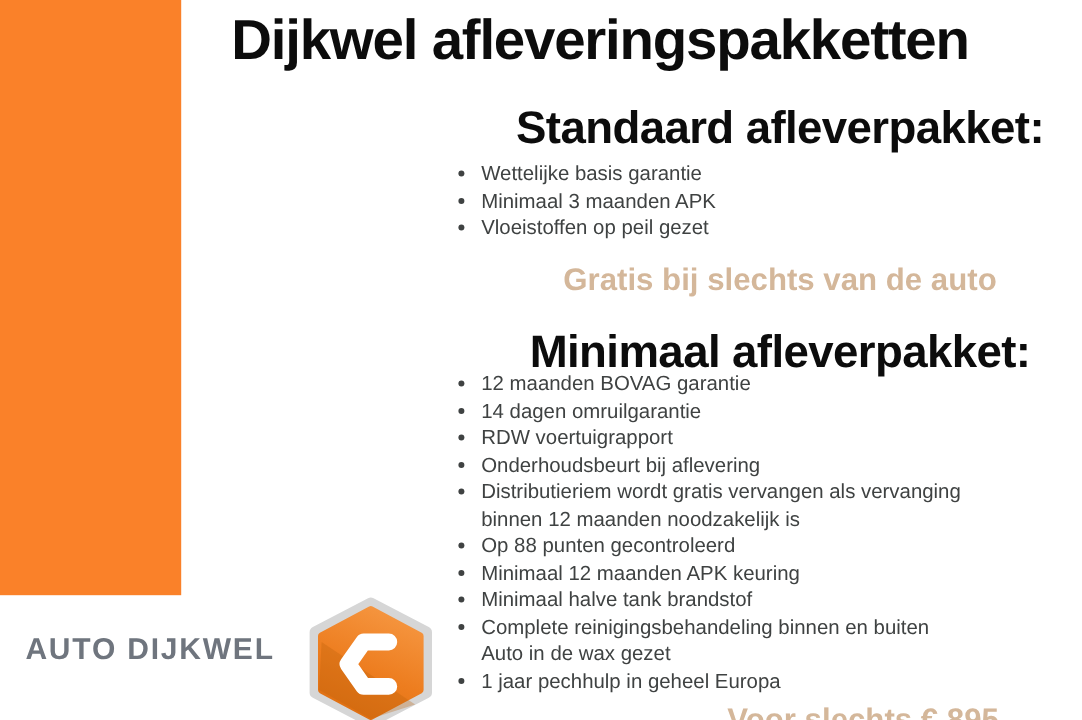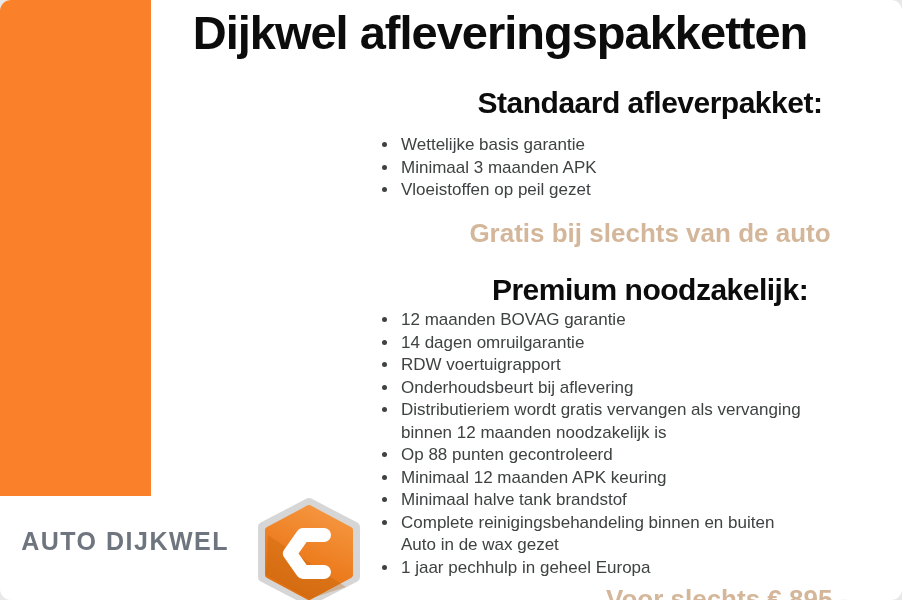--- a/index.html
+++ b/index.html
@@ -1,33 +1,32 @@
 <!DOCTYPE html>
 <html style="--accent-orange: #FA8129; --heading-black: #0C0C0C; --text-dark: #3F4242; --tan: #D4B79A; --dealer-dark: #3A414B; --dealer-gray: #6F757E; --logo-orange-light: #F5953F; --logo-orange-dark: #DE6F12; --logo-border-gray: #D6D6D6;"><head>
 <meta charset="utf-8">
 <style>
   html,body { margin:0; padding:0; background:#e8e8e8; }
   .canvas {
     position:relative; width:902px; height:600px; margin:0 auto;
     background:#ffffff; overflow:hidden;
     font-family:"Liberation Sans", sans-serif;
-    border-radius:11px;
   }
   .orange-bar {
     position:absolute; left:0; top:0; width:151px; height:496px;
     background:var(--accent-orange, #FA8129);
   }
   .page-title {
     position:absolute; left:140px; top:7px; width:720px; margin:0;
     text-align:center; font-size:47px; font-weight:700; letter-spacing:-1px;
     color:var(--heading-black, #0C0C0C); line-height:1.12;
   }
   .section-heading {
     position:absolute; left:410px; width:480px; margin:0;
-    text-align:center; font-size:30px; font-weight:700; letter-spacing:-0.5px;
+    text-align:center; font-size:38px; font-weight:700; letter-spacing:-0.5px;
     color:var(--heading-black, #0C0C0C);
   }
   .heading-standard { top:86px; }
   .heading-premium  { top:273px; }
   .bullet-list {
     position:absolute; left:382px; width:505px; margin:0;
     padding:0 0 0 17px; list-style:disc;
     font-size:17px; line-height:22.5px; color:var(--text-dark, #3F4242);
   }
   .bullet-list li { white-space:pre-line; padding-left:2px; }
@@ -58,21 +57,21 @@
   <h2 class="section-heading heading-standard">Standaard afleverpakket:</h2>
 
   <ul class="bullet-list list-standard">
       <li>Wettelijke basis garantie</li>
       <li>Minimaal 3 maanden APK</li>
       <li>Vloeistoffen op peil gezet</li>
     </ul>
 
   <div class="price-note note-gratis">Gratis bij slechts van de auto</div>
 
-  <h2 class="section-heading heading-premium">Premium noodzakelijk:</h2>
+  <h2 class="section-heading heading-premium">Minimaal afleverpakket:</h2>
 
   <ul class="bullet-list list-premium">
       <li>12 maanden BOVAG garantie</li>
       <li>14 dagen omruilgarantie</li>
       <li>RDW voertuigrapport</li>
       <li>Onderhoudsbeurt bij aflevering</li>
       <li>Distributieriem wordt gratis vervangen als vervanging
 binnen 12 maanden noodzakelijk is</li>
       <li>Op 88 punten gecontroleerd</li>
       <li>Minimaal 12 maanden APK keuring</li>

